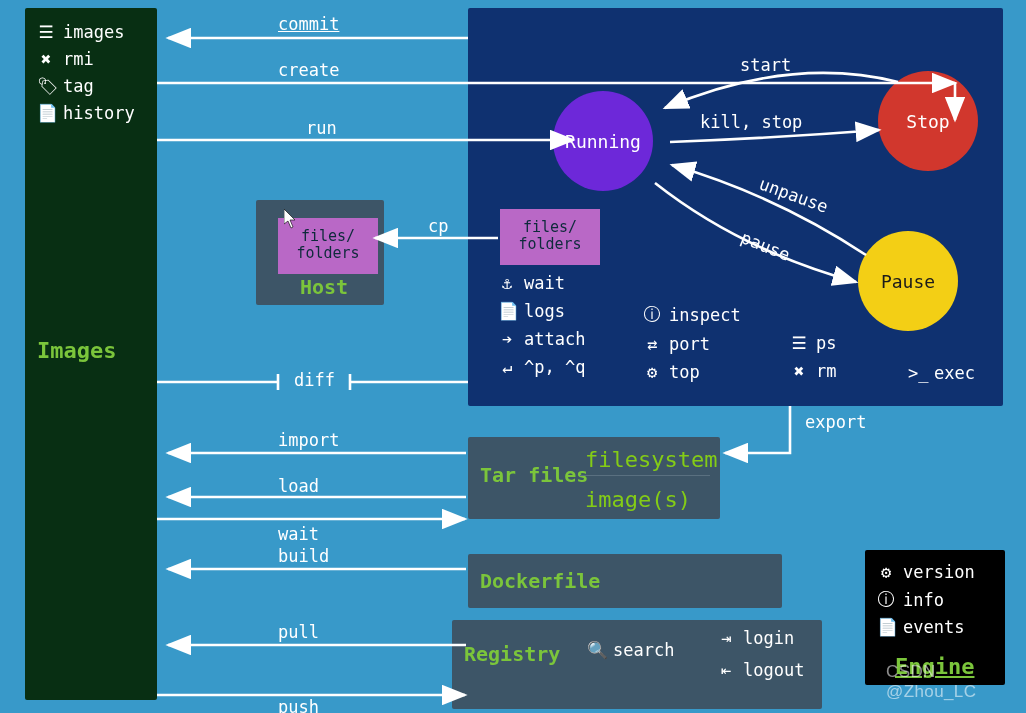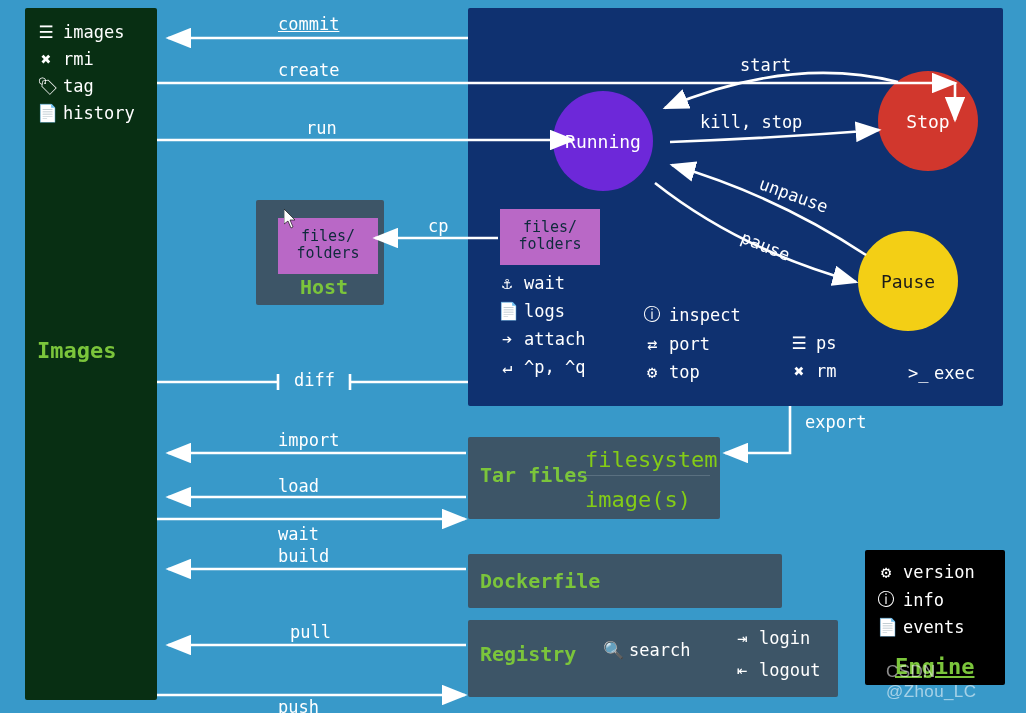--- a/index.html
+++ b/index.html
@@ -86,21 +86,21 @@
   #tar-panel {
     left: 468px; top: 437px; width: 252px; height: 82px;
   }
   #tar-title { position: absolute; left: 12px; top: 26px; font-size: 20px; }
   #dockerfile-panel {
     left: 468px; top: 547px; width: 314px; height: 54px;
     display:flex; align-items:center;margin-top:7px;
   }
   #dockerfile-title { margin-left: 12px; font-size: 20px; }
   #registry-panel {
-    left: 468px; top: 620px; width: 370px; height: 77px;
+    left: 452px; top: 620px; width: 370px; height: 89px;
   }
   #registry-title { position: absolute; left: 12px; top: 22px; font-size: 20px; }
   #engine-panel {
     left: 865px; top: 550px; width: 140px; height: 135px;
     background: #000;
   }
   #engine-panel .cmd { margin: 6px 0 0 12px; }
   #engine-title {
     position: absolute;
     left: 30px; bottom: 6px; text-decoration: underline;
@@ -297,20 +297,20 @@
 <span class="label" style="left:278px; top:14px;text-decoration:underline;">commit</span>
 <span class="label" style="left:278px; top:60px;">create</span>
 <span class="label" style="left:306px; top:118px;">run</span>
 <span class="label" style="left:428px; top:216px;">cp</span>
 <span class="label" style="left:294px; top:370px;">diff</span>
 <span class="label" style="left:805px; top:412px;">export</span>
 <span class="label" style="left:278px; top:430px;">import</span>
 <span class="label" style="left:278px; top:476px;">load</span>
 <span class="label" style="left:278px; top:524px;">wait</span>
 <span class="label" style="left:278px; top:546px;">build</span>
-<span class="label" style="left:278px; top:622px;margin-left:12px;">pull</span>
+<span class="label" style="left:278px; top:622px;">pull</span>
 <span class="label" style="left:278px; top:697px;">push</span>
 <span class="label" style="left:740px; top:55px;">start</span>
 <span class="label" style="left:700px; top:112px;">kill, stop</span>
 <span class="label" style="left:758px; top:185px; transform:rotate(20deg);">unpause</span>
 <span class="label" style="left:740px; top:236px; transform:rotate(22deg);">pause</span>
 
 <span class="watermark" style="left:886px; top:662px;">CSDN @Zhou_LC</span>
 
 </body></html>

